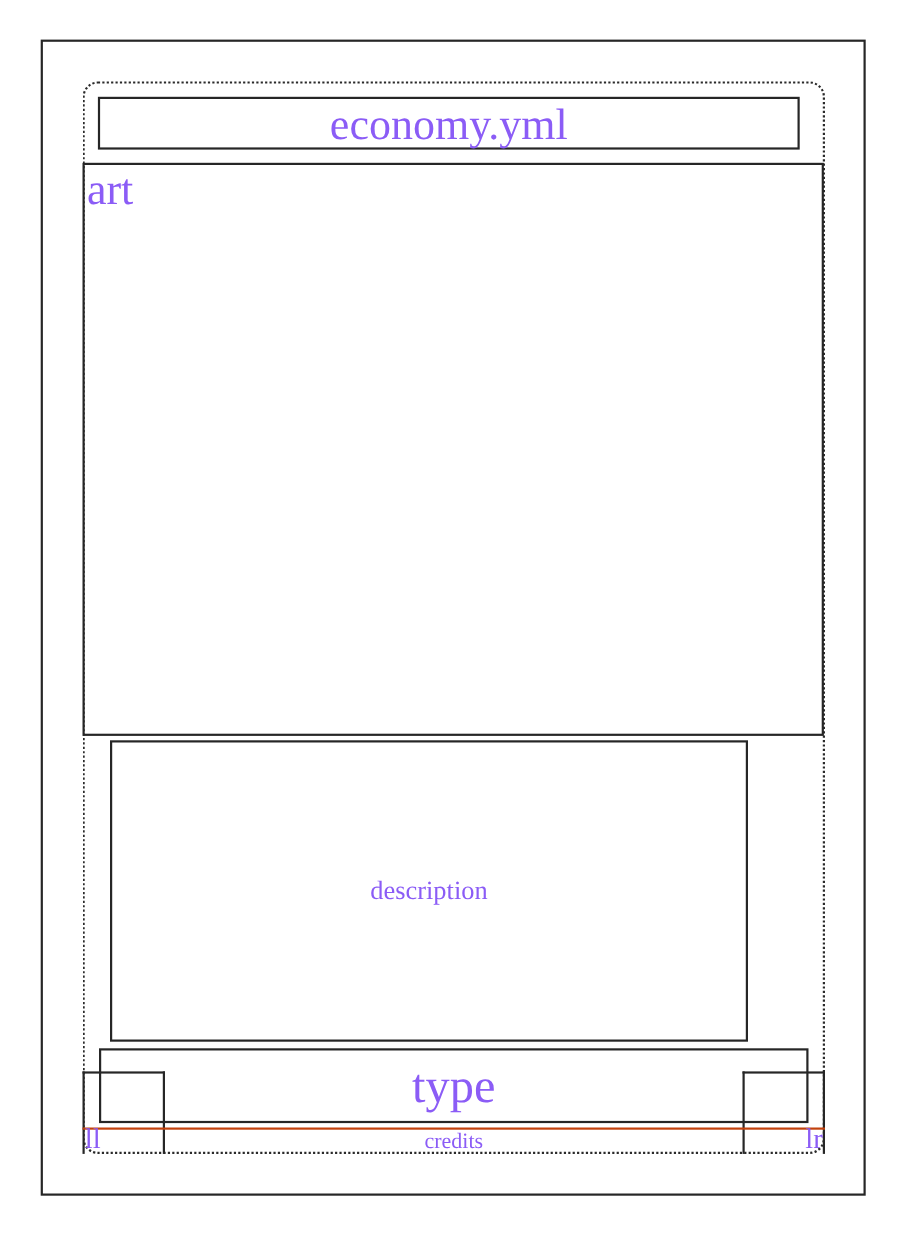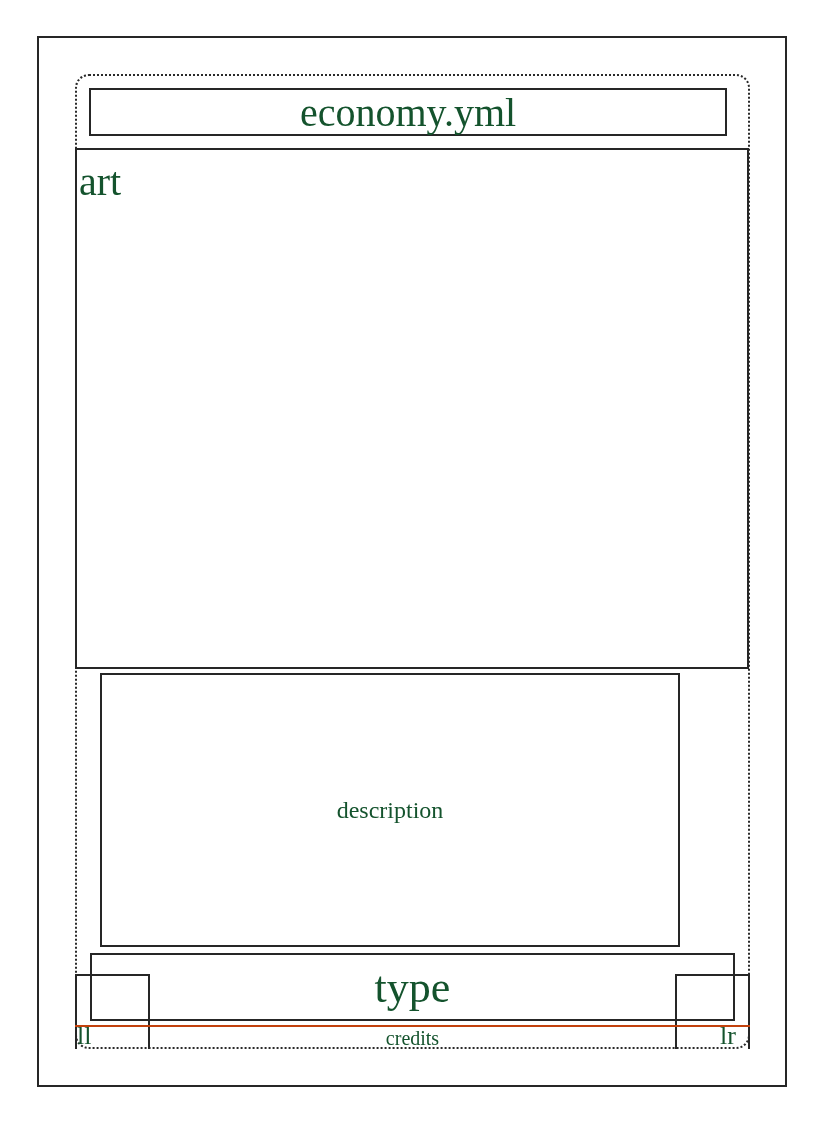--- a/index.html
+++ b/index.html
@@ -5,21 +5,21 @@
   html, body {
     margin: 0;
     padding: 0;
     background: #ffffff;
   }
   .canvas {
     position: relative;
     width: 825px;
     height: 1125px;
     background: #ffffff;
-    color: #14532d;
+    color: #8b5cf6;
     font-family: "Liberation Serif", serif;
     overflow: hidden;
   }
   .box {
     position: absolute;
     box-sizing: border-box;
     border: 2px solid #262626;
     background: transparent;
   }
   .center-text {
@@ -38,21 +38,21 @@
     border-radius: 14px;
   }
   #title-box {
     left: 89px; top: 88px; width: 638px; height: 48px;
     font-size: 40px;
   }
   #art-box {
     left: 75px; top: 148px; width: 674px; height: 521px;
     font-size: 40px;
     line-height: 1.05;
-    padding: 11px 2px;
+    padding: 1px 2px;
   }
   #desc-box {
     left: 100px; top: 673px; width: 580px; height: 274px;
     font-size: 24px;
   }
   #type-box {
     left: 90px; top: 953px; width: 645px; height: 68px;
     font-size: 44px;
     align-items: center;
   }
@@ -70,21 +70,21 @@
     border-top: 2px solid #c2410c;
     font-size: 20px;
   }
   .corner-label {
     position: absolute;
     font-size: 26px;
     line-height: 1;
     background: transparent;
   }
   #ll-label { left: 77px; top: 1023px; }
-  #lr-label { right: 89px; top: 1023px; }
+  #lr-label { right: 77px; top: 1023px; }
 </style>
 </head>
 <body>
 
 <div class="canvas">
 
   <div class="box" id="outer-frame"></div>
 
   <div class="box" id="cut-line"></div>
 

